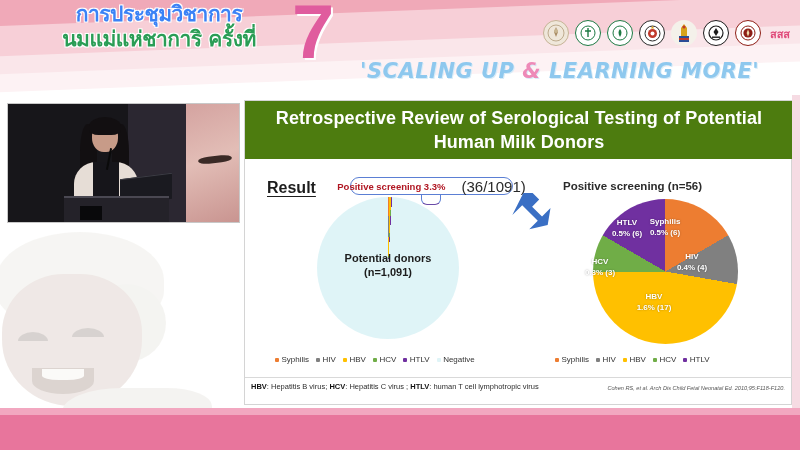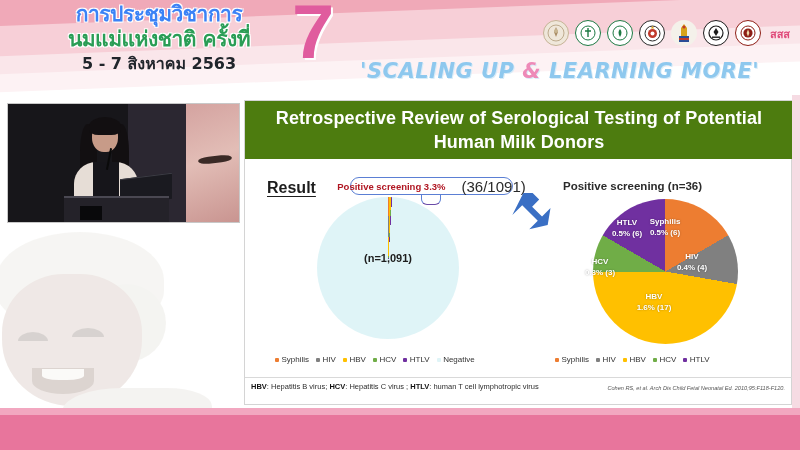--- a/index.html
+++ b/index.html
@@ -261,22 +261,21 @@
 <body>
 
 <div id="header-banner">
   <div class="hdr-stripe-a"></div>
   <div class="hdr-stripe-b"></div>
   <div class="hdr-stripe-c"></div>
   <div class="hdr-stripe-d"></div>
 
   <div id="thai-title-block">
     <div class="thai-line1">การประชุมวิชาการ</div>
-    <div class="thai-line2">นมแม่แห่งชาติ ครั้งที่</div>
-    <div class="thai-date">5 - 7 สิงหาคม 2563</div>
+    <div class="thai-line2">นมแม่แห่ชาการิ ครั้งที่</div>
   </div>
 
   <div id="edition-number">7</div>
 
   <div id="logo-row">
     <div class="logo-wrap">
       <div class="logo-chip" style="background:#efe7da;border:1px solid #c6b396;">
         <svg width="18" height="18" viewBox="0 0 18 18">
           <circle cx="9" cy="9" r="8" fill="#efe7da" stroke="#b09a78" stroke-width="0.8"></circle>
           <path d="M9 3 L11 8 L9 13 L7 8 Z" fill="#a98d66"></path>
@@ -385,28 +384,29 @@
   <div id="result-label">Result</div>
 
   <div id="positive-callout">
     <span class="pc-main">Positive screening 3.3%</span>
     <span class="pc-sub">(36/1091)</span>
   </div>
   <div id="callout-stem"></div>
 
   <div id="pie-left"></div>
   <div id="pie-left-label">
+    <div>Potential donors</div>
     <div>(n=1,091)</div>
   </div>
 
   <svg id="blue-arrow" viewBox="0 0 46 44">
     <path d="M2 4 L20 4 L20 14 L34 14 L34 2 L44 16 L34 32 L34 20 L12 20 L12 34 Z" fill="#3a6fc4" transform="rotate(45 23 20)"></path>
   </svg>
 
-  <div id="pie-right-title">Positive screening (n=36)</div>
+  <div id="pie-right-title">Positive screening (n=56)</div>
   <div id="pie-right"></div>
 
   <div class="pie-slice-label" id="lbl-syphilis">
     <div>Syphilis</div>
     <div>0.5% (6)</div>
   </div>
   <div class="pie-slice-label" id="lbl-hiv">
     <div>HIV</div>
     <div>0.4% (4)</div>
   </div>

